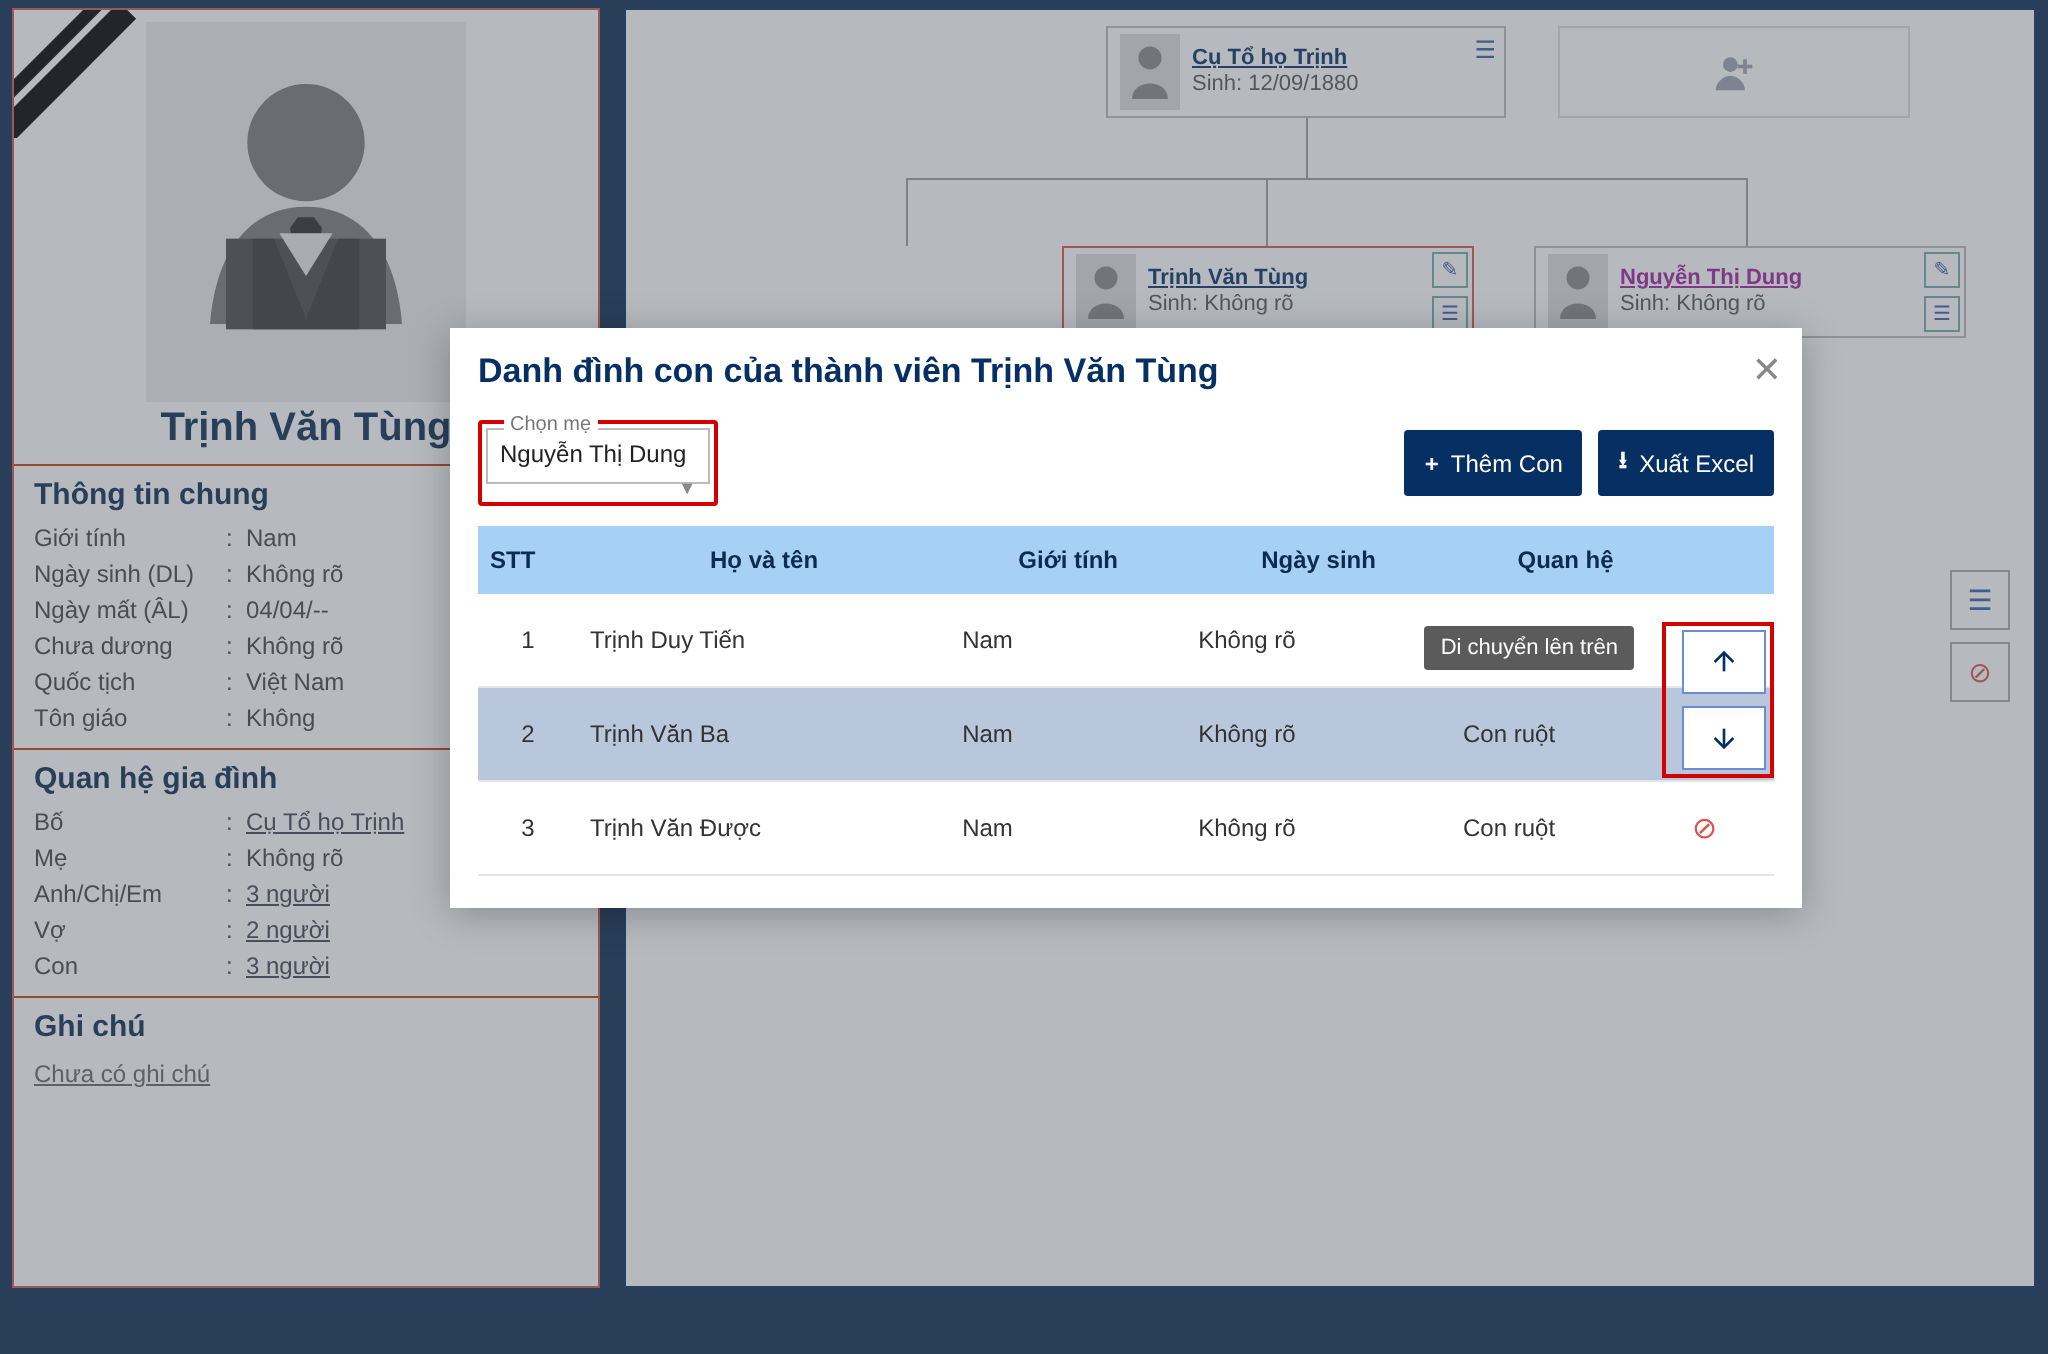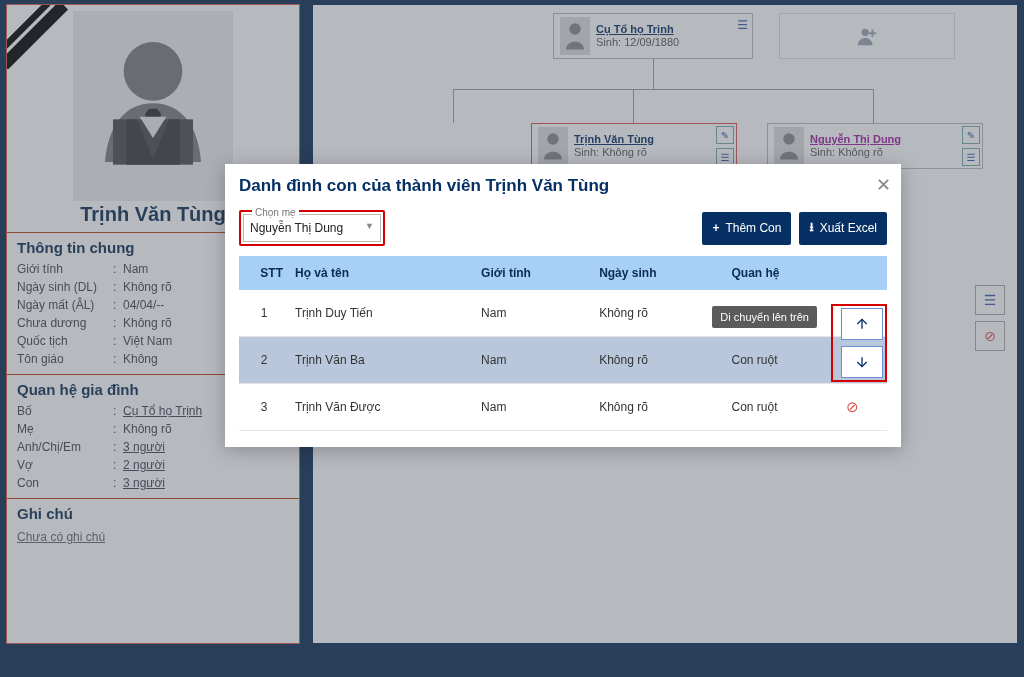--- a/index.html
+++ b/index.html
@@ -41,31 +41,31 @@
   .side-controls{position:absolute;right:12px;top:280px;display:flex;flex-direction:column;gap:6px;}
   .sc-btn{width:30px;height:30px;border:1px solid #aaa;background:#fff;display:flex;align-items:center;justify-content:center;color:#3a5fa9;font-size:14px;}
   .sc-btn.red{color:#d9534f;}
 
   
   .dim{position:absolute;inset:0;background:rgba(80,88,100,.42);}
   .modal{position:absolute;left:225px;top:164px;width:676px;background:#fff;box-shadow:0 3px 18px rgba(0,0,0,.25);padding:12px 14px 16px;}
   .modal-title{font-size:17px;font-weight:bold;color:#063064;margin-bottom:14px;}
   .close{position:absolute;right:10px;top:10px;color:#888;cursor:pointer;font-size:18px;}
   .ctrl-row{display:flex;align-items:center;justify-content:space-between;margin-bottom:10px;}
-  .mother-sel{border:1px solid #bbb;padding:3px 6px 5px;position:relative;width:138px;}
+  .mother-sel{border:1px solid #bbb;padding:3px 6px 5px;position:relative;width:112px;}
   .mother-sel .lab{position:absolute;top:-8px;left:8px;background:#fff;font-size:10px;color:#777;padding:0 3px;}
   .mother-sel .val{font-size:12px;color:#222;}
   .mother-sel .car{float:right;color:#888;font-size:9px;margin-top:3px;}
   .hl{border:2px solid #d40000;padding:2px;border-radius:2px;}
   .actions{display:flex;gap:8px;}
   .btn{background:#063064;color:#fff;font-size:12px;padding:6px 10px;display:flex;align-items:center;gap:6px;border-radius:2px;}
   .btn .ic{font-weight:bold;}
   table{width:100%;border-collapse:collapse;font-size:12px;color:#333;}
-  thead th{background:#a6d0f5;color:#0b2b52;font-weight:bold;padding:10px 6px;text-align:left;}
-  thead th:first-child{text-align:right;width:50px;}
+  thead th{background:#a6d0f5;color:#0b2b52;font-weight:bold;padding:10px 6px;text-align:center;}
+  thead th:first-child{text-align:left;width:50px;}
   tbody td{padding:14px 6px;border-bottom:1px solid #e5e5e5;}
   tbody td:first-child{text-align:center;}
   tr.selected td{background:#b9c7dc;}
   .ban{color:#d9534f;font-size:15px;}
   .tooltip{position:absolute;right:70px;top:50px;background:#5b5b5b;color:#fff;font-size:11px;padding:5px 8px;border-radius:2px;}
   .move-box{position:absolute;right:4px;top:52px;display:flex;flex-direction:column;gap:6px;}
   .move-btn{width:42px;height:32px;border:1px solid #6b8dd6;background:#fff;display:flex;align-items:center;justify-content:center;color:#063064;}
   .move-hl{position:absolute;right:0px;top:48px;width:56px;height:78px;border:2px solid #d40000;}
 </style>
 </head>

